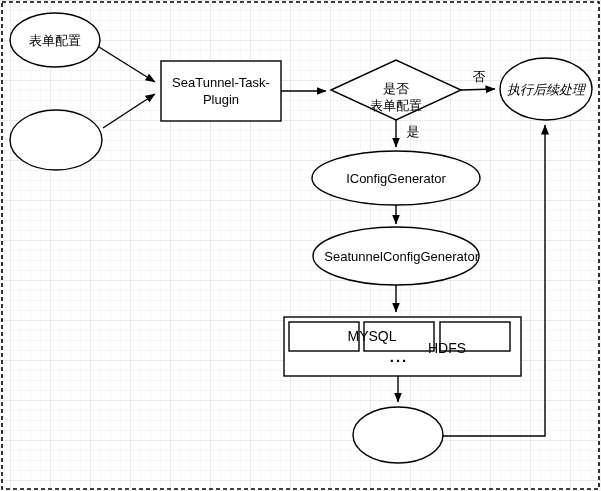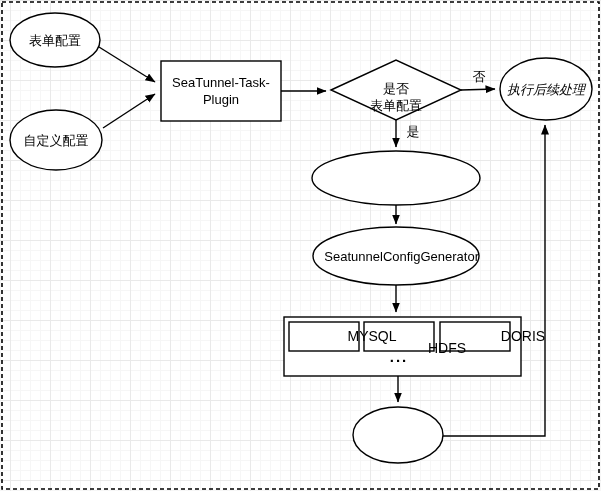--- a/index.html
+++ b/index.html
@@ -81,38 +81,37 @@
     <ellipse cx="396" cy="256" rx="83" ry="29" fill="#ffffff" stroke="#000000" stroke-width="1.4"></ellipse>
     <rect x="284" y="317" width="237" height="59" fill="#ffffff" stroke="#000000" stroke-width="1.4"></rect>
     <rect x="289" y="322" width="70" height="29" fill="#ffffff" stroke="#000000" stroke-width="1.4"></rect>
     <rect x="364" y="322" width="70" height="29" fill="#ffffff" stroke="#000000" stroke-width="1.4"></rect>
     <rect x="440" y="322" width="70" height="29" fill="#ffffff" stroke="#000000" stroke-width="1.4"></rect>
     <ellipse cx="398" cy="435" rx="45" ry="28" fill="#ffffff" stroke="#000000" stroke-width="1.4"></ellipse>
   </svg>
 
   <div class="lbl" style="left:10px; top:32px; width:90px;">表单配置</div>
 
-  <div class="lbl" style="left:10px; top:132px; width:92px;">自定义配置</div>
 
   <div class="lbl lbl-flex" style="left:161px; top:61px; width:120px; height:60px;">SeaTunnel-Task-Plugin</div>
 
   <div class="lbl" style="left:331px; top:80px; width:130px;">是否
 表单配置</div>
 
   <div class="lbl" style="left:500px; top:81px; width:92px;font-style:italic;">执行后续处理</div>
 
   <div class="lbl" style="left:469px; top:68px; width:20px;">否</div>
 
   <div class="lbl" style="left:403px; top:123px; width:20px;">是</div>
 
+  <div class="lbl" style="left:312px; top:170px; width:168px;">IConfigGenerator</div>
 
   <div class="lbl" style="left:313px; top:248px; width:166px;text-align:right;">SeatunnelConfigGenerator</div>
 
   <div class="lbl lbl-flex latin" style="left:289px; top:322px; width:70px; height:29px;">MYSQL</div>
 
   <div class="lbl lbl-flex latin" style="left:364px; top:334px; width:70px; height:29px;">HDFS</div>
 
-  <div class="lbl lbl-flex latin" style="left:440px; top:322px; width:70px; height:29px;">DORIS</div>
 
   <div class="lbl ellipsis-lbl" style="left:381px; top:348px; width:36px;">...</div>
 
 
 </div>
 
 </body></html>

